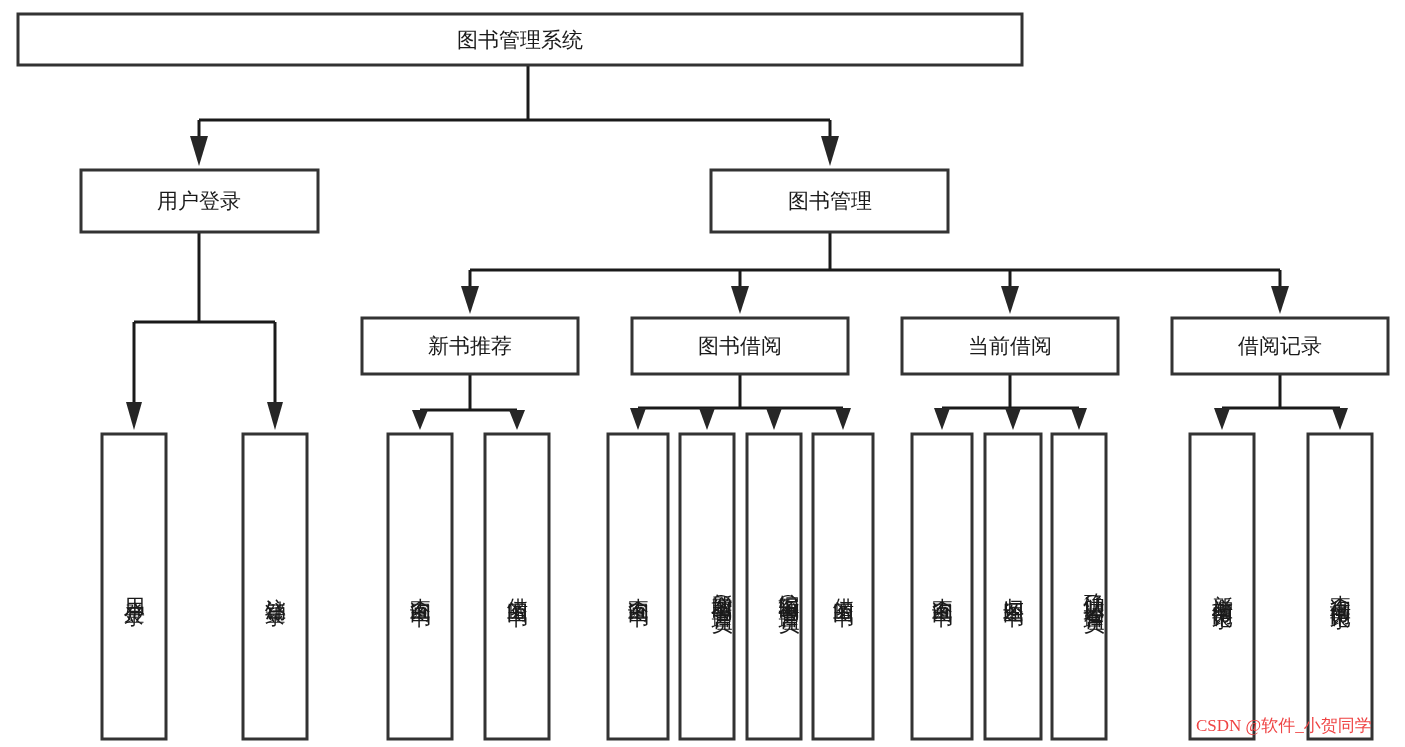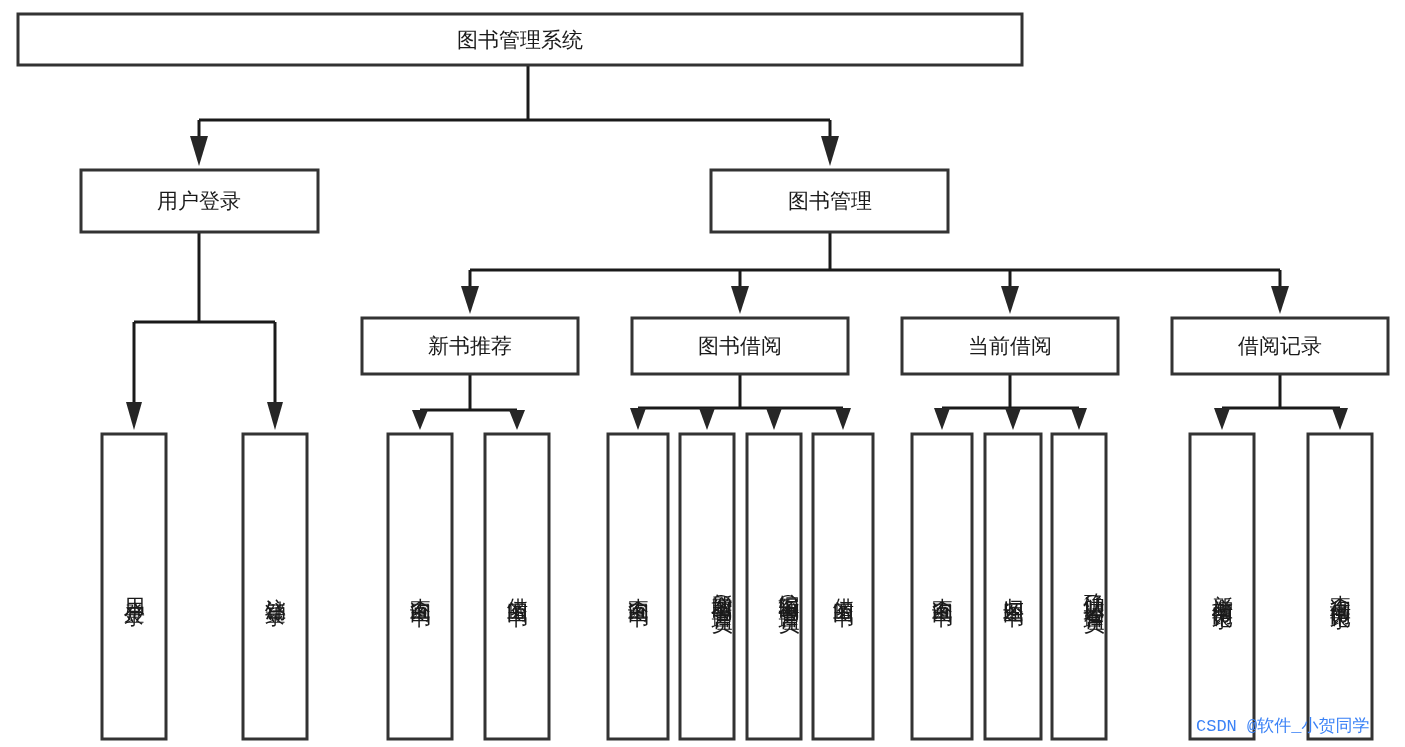--- a/index.html
+++ b/index.html
@@ -57,23 +57,23 @@
     color: #1a1a1a;
     letter-spacing: 3px;
     white-space: nowrap;
     display: flex;
     align-items: center;
     justify-content: center;
     pointer-events: none;
   }
   .watermark {
     position: absolute;
-    font-family: Liberation Mono, monospace;
+    font-family: Liberation Serif, serif;
     font-size: 17px;
-    color: #3b82f6;
+    color: #ef4444;
     white-space: nowrap;
   }
 </style>
 </head>
 <body>
 
 <div id="diagram-root">
 
   <svg class="diagram-svg" viewBox="0 0 1405 747">
 

